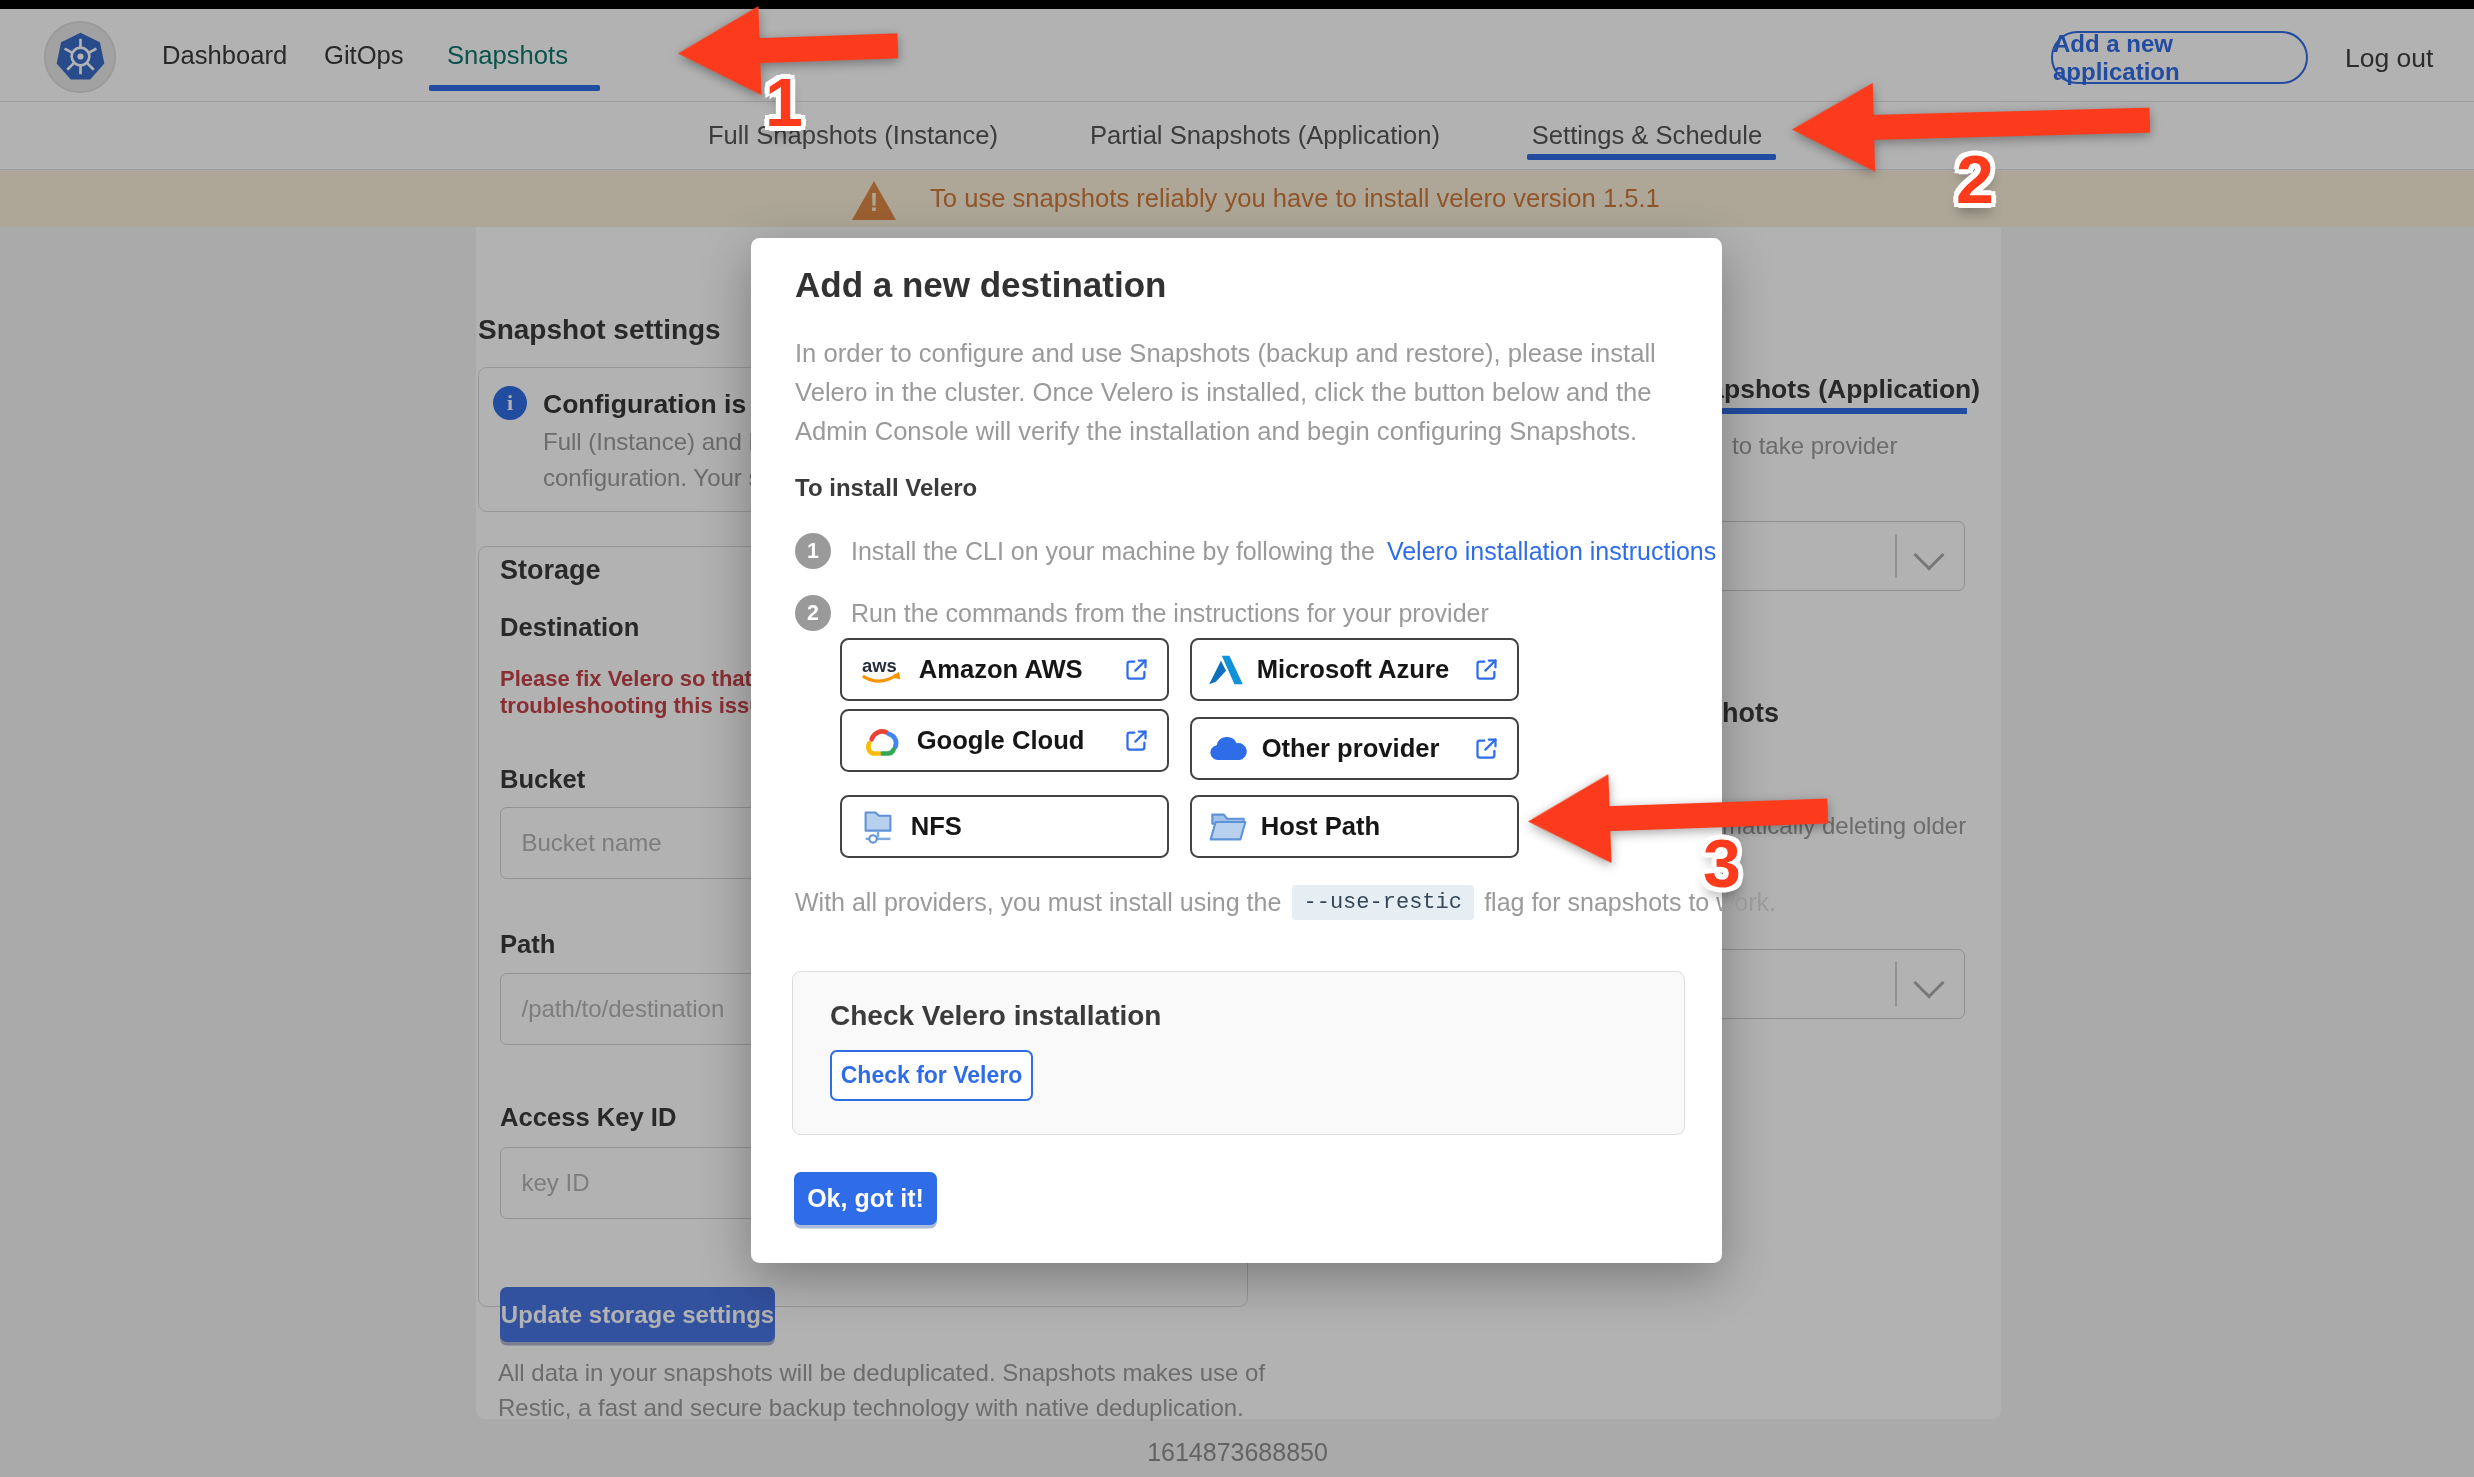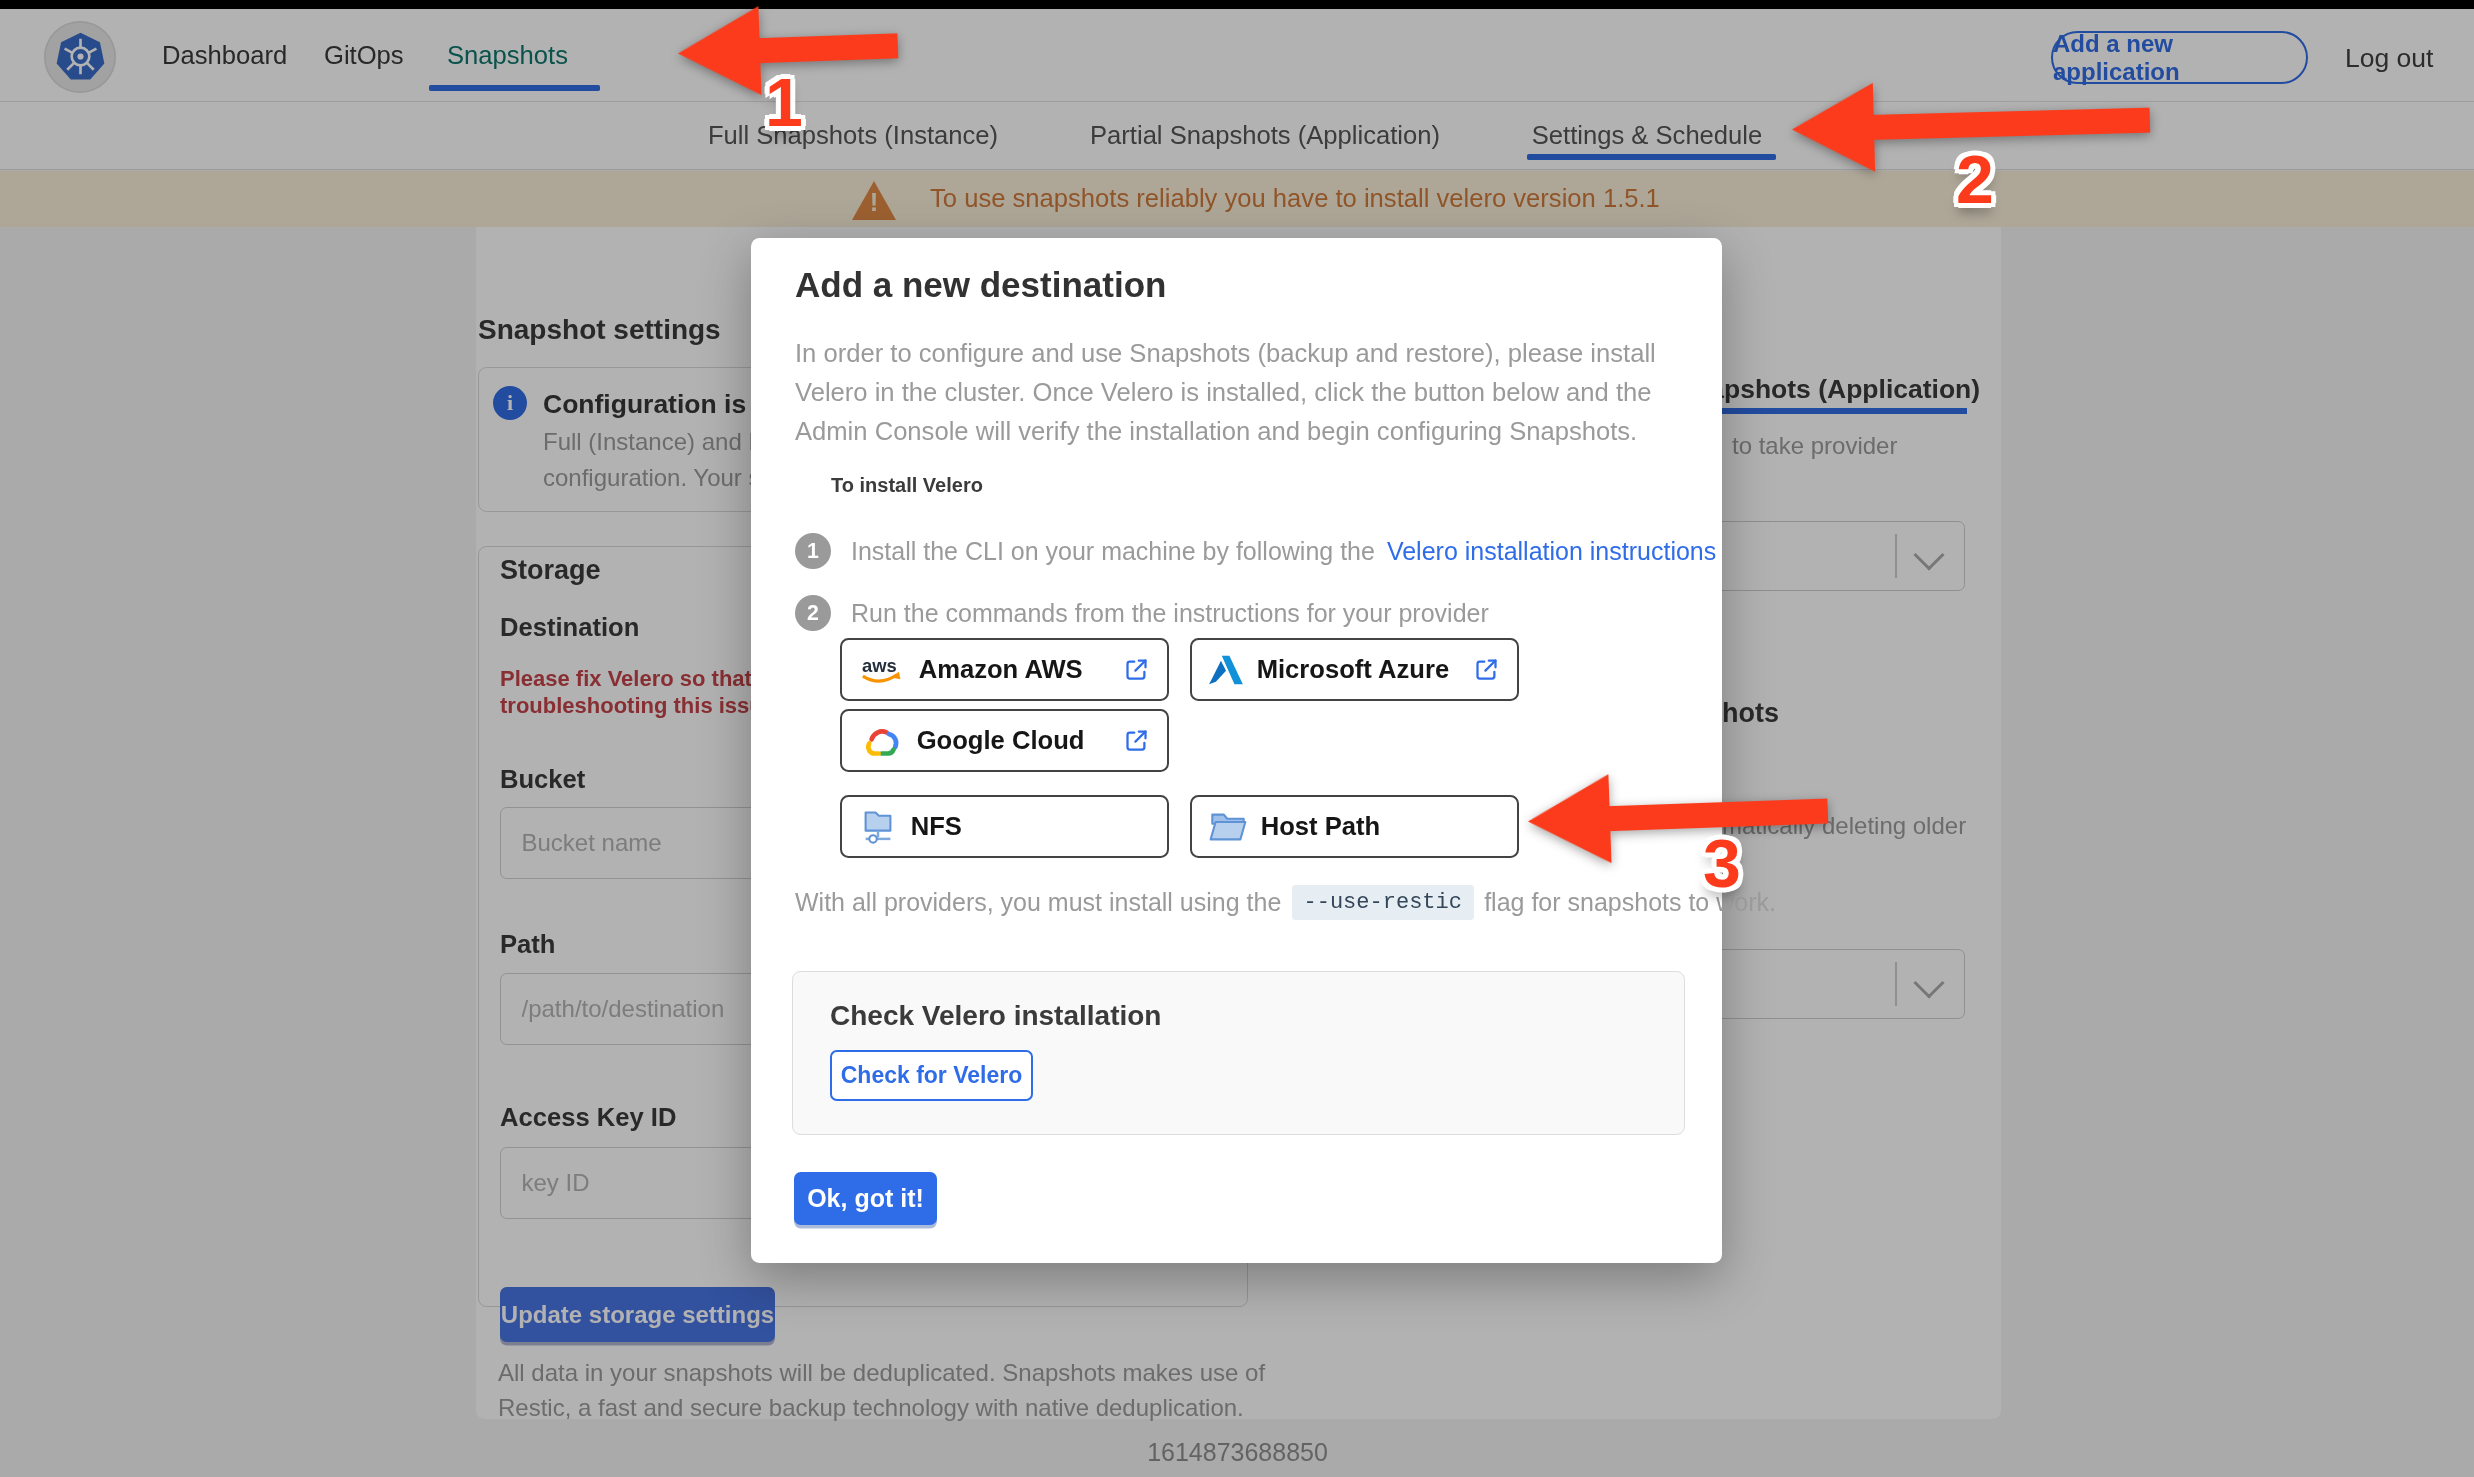--- a/index.html
+++ b/index.html
@@ -55,21 +55,21 @@
   .chev{position:absolute;right:24px;top:22px;width:19px;height:19px;border-right:3.4px solid #ababab;
         border-bottom:3.4px solid #ababab;transform:rotate(45deg);}
   .rc-head{left:1722px;top:698px;font-size:27px;font-weight:bold;color:#3b3b3b;}
   
   #overlay{position:absolute;inset:0;background:rgba(0,0,0,0.30);z-index:5;}
   
   #modal{position:absolute;left:751px;top:238px;width:971px;height:1025px;background:#fff;border-radius:8.5px;
          z-index:10;box-shadow:0 15.4px 51px rgba(0,0,0,.30);}
   .m-title{left:44px;top:27px;font-size:35px;font-weight:bold;color:#323232;}
   .m-body{left:44px;font-size:25.6px;color:#9a9a9a;white-space:nowrap;}
-  .m-sub{left:44px;top:236px;font-size:20px;font-weight:bold;color:#3b3b3b;margin-left:36px;}
+  .m-sub{left:44px;top:236px;font-size:24px;font-weight:bold;color:#3b3b3b;}
   .step{left:44px;display:flex;align-items:center;}
   .step-circle{width:36px;height:36px;border-radius:50%;background:#9a9a9a;color:#fff;font-weight:bold;
                font-size:21.3px;display:flex;align-items:center;justify-content:center;flex:none;}
   .step-text{font-size:25px;color:#9a9a9a;margin-left:20px;white-space:nowrap;}
   .step-link{font-size:25px;color:#2f6ce8;margin-left:12px;white-space:nowrap;}
   .prov{width:329px;height:63px;border:2.6px solid #434343;border-radius:8.5px;background:#fff;
         display:flex;align-items:center;padding:0 17px;box-sizing:border-box;}
   .prov-label{font-size:25.6px;font-weight:bold;color:#161616;margin-left:13.7px;white-space:nowrap;}
   .prov-ext{margin-left:auto;display:flex;}
   .restic{left:44px;top:647px;display:flex;align-items:center;font-size:25px;color:#9a9a9a;white-space:nowrap;}
@@ -231,20 +231,33 @@
       <span class="prov-label">Google Cloud</span>
       <span class="prov-ext">
         <svg width="27" height="27" viewBox="0 0 24 24" fill="none" stroke="#2f6ce8" stroke-width="2" stroke-linecap="round" stroke-linejoin="round">
           <path d="M10 5H6a2 2 0 0 0-2 2v11a2 2 0 0 0 2 2h11a2 2 0 0 0 2-2v-4"></path>
             <path d="M14 4h6v6"></path>
             <path d="M20 4 11 13"></path>
         </svg>
       </span>
     </div>
 
+    <div class="abs prov" style="left:439px;top:479px;">
+      <svg width="39" height="27" viewBox="0 0 48 32">
+        <path d="M38 30H11a9 9 0 0 1-1.6-17.9A13 13 0 0 1 34 9.5 8.5 8.5 0 0 1 38 30z" fill="#2f6ce8"></path>
+      </svg>
+      <span class="prov-label">Other provider</span>
+      <span class="prov-ext">
+        <svg width="27" height="27" viewBox="0 0 24 24" fill="none" stroke="#2f6ce8" stroke-width="2" stroke-linecap="round" stroke-linejoin="round">
+          <path d="M10 5H6a2 2 0 0 0-2 2v11a2 2 0 0 0 2 2h11a2 2 0 0 0 2-2v-4"></path>
+            <path d="M14 4h6v6"></path>
+            <path d="M20 4 11 13"></path>
+        </svg>
+      </span>
+    </div>
 
     <div class="abs prov" style="left:89px;top:557px;">
       <svg width="38" height="39" viewBox="0 0 46 46">
         <path d="M8 6h12l4 4h14v18H8z" fill="#b7d0ee" stroke="#5f93d6" stroke-width="2.5" stroke-linejoin="round"></path>
         <path d="M23 28v8" stroke="#7fa9dc" stroke-width="3"></path>
         <path d="M8 38h30" stroke="#7fa9dc" stroke-width="3"></path>
         <circle cx="17" cy="38" r="4.5" fill="#fff" stroke="#5f93d6" stroke-width="2.5"></circle>
       </svg>
       <span class="prov-label">NFS</span>
     </div>

